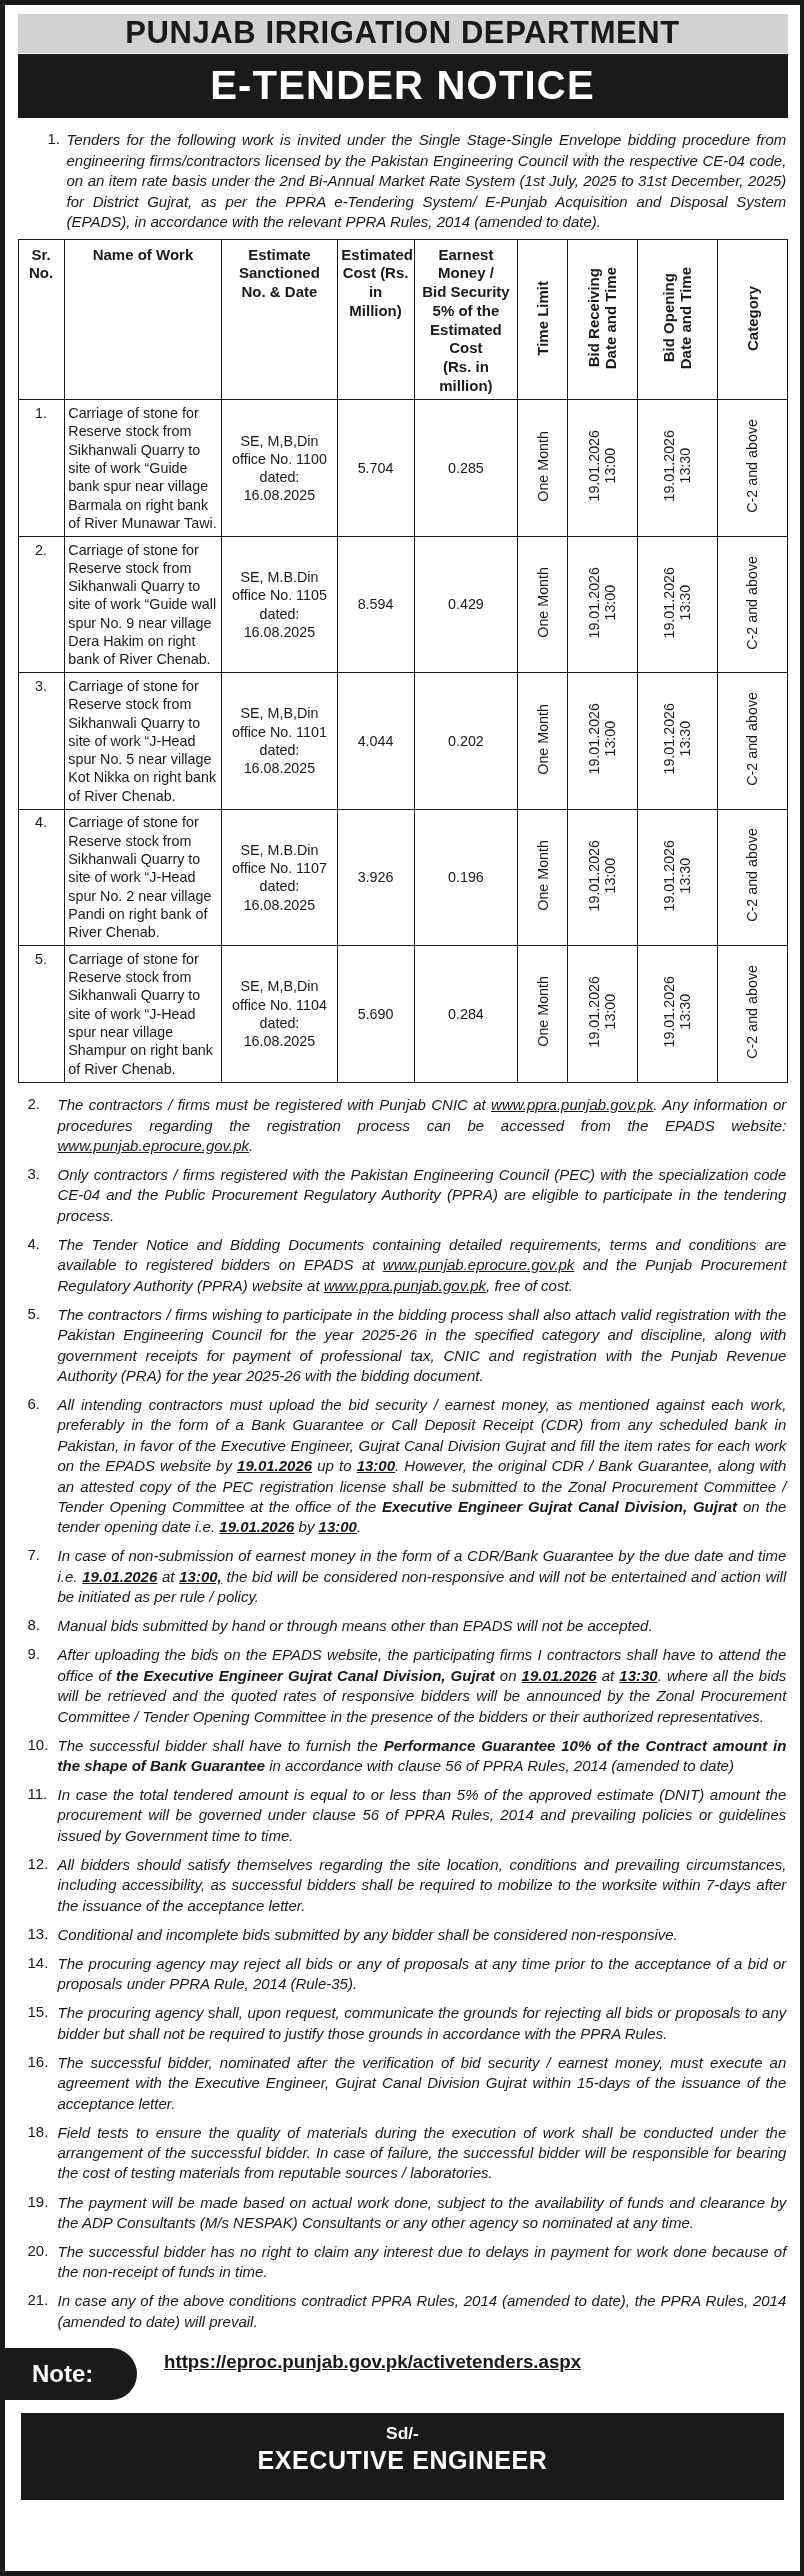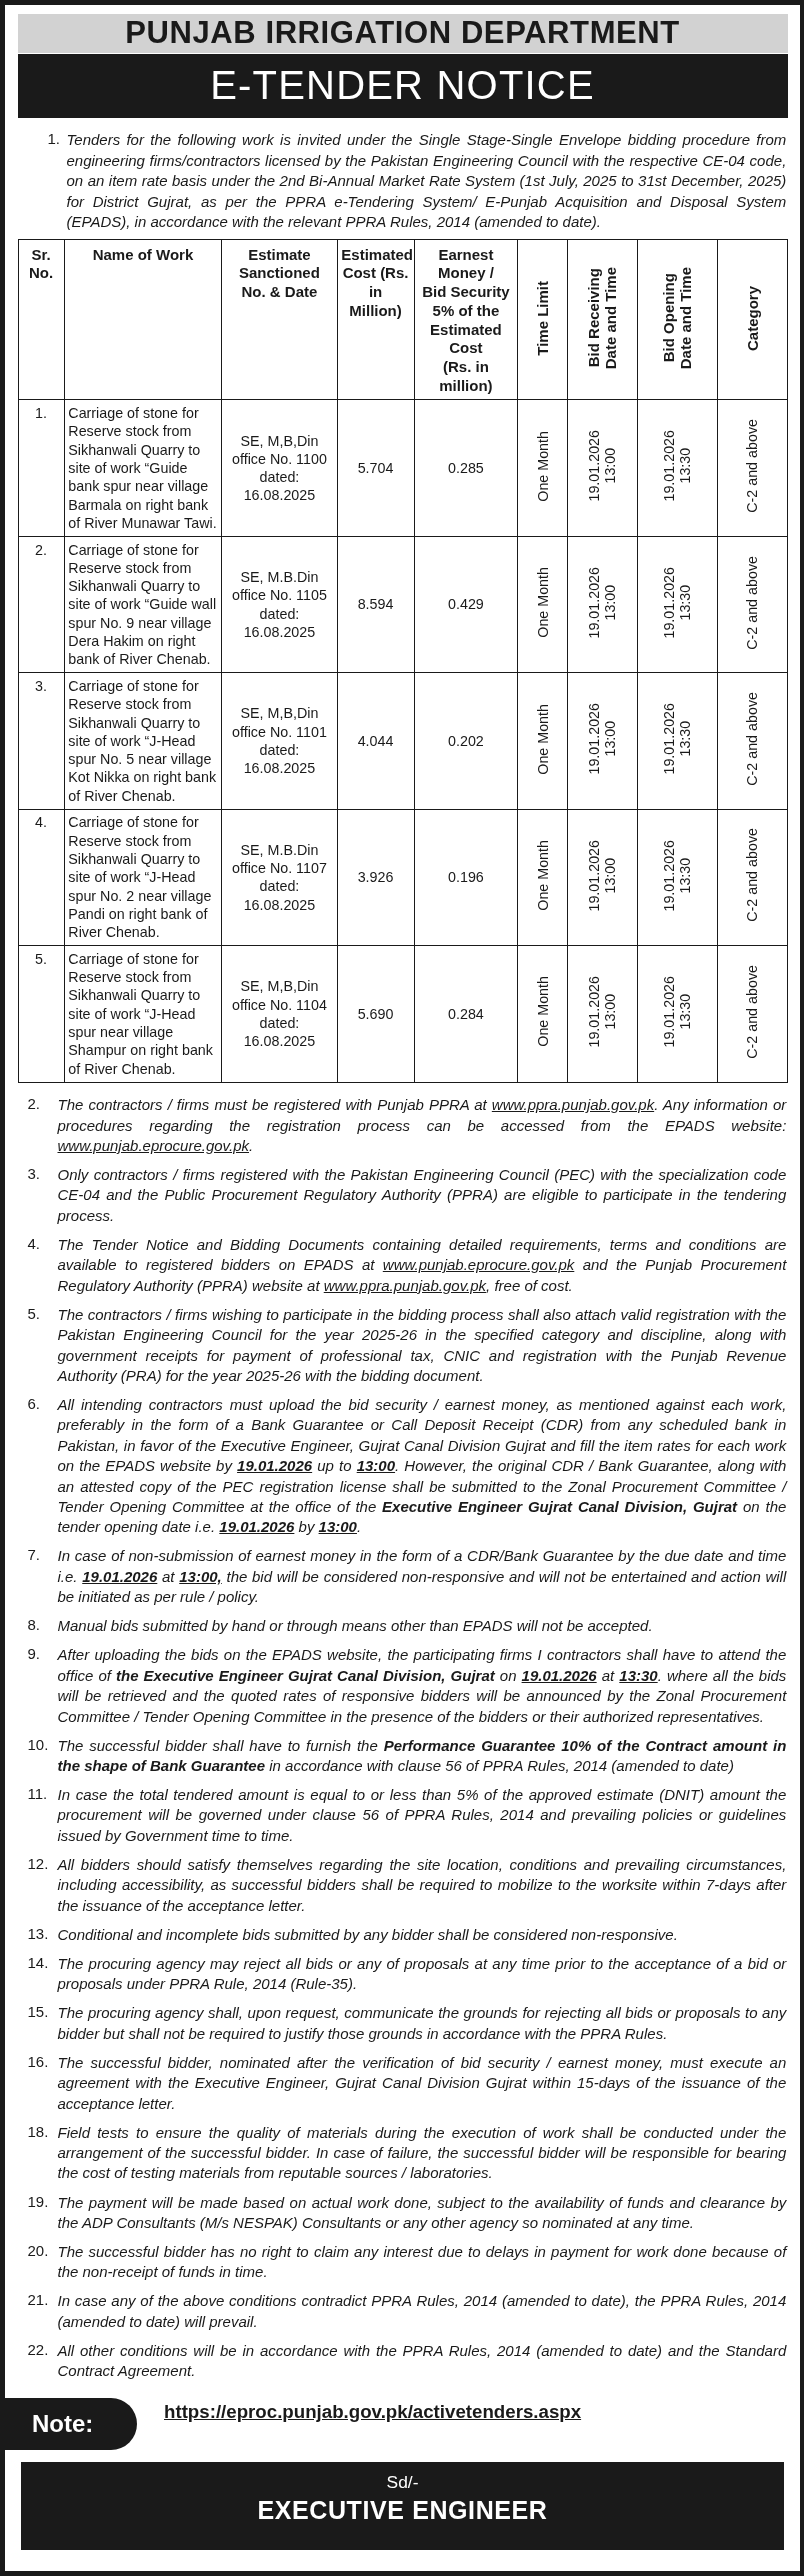--- a/index.html
+++ b/index.html
@@ -13,21 +13,21 @@
     width:805px;min-height:2576px;margin:0 auto;background:var(--paper);
     border:5px solid var(--ink);padding:8.7px 12.5px 16px 12.5px;position:relative;
   }
   
   .dept-banner{
     background:var(--gray);height:39px;display:flex;align-items:center;justify-content:center;
     font-weight:bold;font-size:31px;letter-spacing:0.6px;color:var(--ink);
   }
   .notice-banner{
     background:var(--ink);height:64px;margin-top:1.2px;display:flex;align-items:center;justify-content:center;
-    font-weight:normal;font-size:40px;letter-spacing:1.2px;color:#fff;
+    font-weight:bold;font-size:40px;letter-spacing:1.2px;color:#fff;
   }
   
   .item{display:flex;margin:0 0 8.7px 0;}
   .item .no{flex:none;width:40px;font-size:15px;padding-left:10px;}
   .item .txt{flex:1;font-size:15px;line-height:1.36;text-align:justify;padding-right:1.2px;font-style:italic;}
   .intro{margin-top:12.5px;margin-bottom:6.2px;}
   .intro .no{width:49px;padding-left:30px;}
   .b{font-weight:bold;}
   .u{text-decoration:underline;}
   a.u, span.u{color:inherit;}
@@ -58,21 +58,21 @@
     border-radius:0 27px 27px 0;display:flex;align-items:center;padding-left:27px;
     font-weight:bold;font-size:24px;
   }
   .note-text{margin-left:27px;padding-top:1.2px;font-size:18px;line-height:1.35;}
   .note-url{display:inline-block;font-weight:bold;font-size:18.7px;text-decoration:underline;color:inherit;}
   
   .footer-box{
     position:relative;background:var(--ink);color:#fff;text-align:center;
     margin:0 3.7px;padding:10px 0 25px 0;
   }
-  .f-sd{font-weight:normal;font-size:17.4px;}
+  .f-sd{font-weight:bold;font-size:17.4px;}
   .f-title{font-weight:bold;font-size:25px;letter-spacing:0.6px;margin-top:2.5px;}
 </style>
 </head>
 <body>
 
 <div class="sheet">
 
   <div class="dept-banner">PUNJAB IRRIGATION DEPARTMENT</div>
   <div class="notice-banner">E-TENDER NOTICE</div>
 
@@ -150,21 +150,21 @@
           <td class="col6"><span class="rot">19.01.2026<br>13:00</span></td>
           <td class="col7"><span class="rot">19.01.2026<br>13:30</span></td>
           <td class="col8"><span class="rot">C-2 and above</span></td>
         </tr>
       </tbody>
   </table>
 
   <div id="conditions">
       <div class="item">
         <span class="no">2.</span>
-        <div class="txt"><span>The contractors / firms must be registered with Punjab PPRA at </span><span class="u">www.ppra.punjab.gov.pk</span><span>. Any information or procedures regarding the registration process can be accessed from the EPADS website: </span><span class="u">www.punjab.eprocure.gov.pk</span><span>.</span></div>
+        <div class="txt"><span>The contractors / firms must be registered with Punjab CNIC at </span><span class="u">www.ppra.punjab.gov.pk</span><span>. Any information or procedures regarding the registration process can be accessed from the EPADS website: </span><span class="u">www.punjab.eprocure.gov.pk</span><span>.</span></div>
       </div>
       <div class="item">
         <span class="no">3.</span>
         <div class="txt"><span>Only contractors / firms registered with the Pakistan Engineering Council (PEC) with the specialization code CE-04 and the Public Procurement Regulatory Authority (PPRA) are eligible to participate in the tendering process.</span></div>
       </div>
       <div class="item">
         <span class="no">4.</span>
         <div class="txt"><span>The Tender Notice and Bidding Documents containing detailed requirements, terms and conditions are available to registered bidders on EPADS at </span><span class="u">www.punjab.eprocure.gov.pk</span><span> and the Punjab Procurement Regulatory Authority (PPRA) website at </span><span class="u">www.ppra.punjab.gov.pk</span><span>, free of cost.</span></div>
       </div>
       <div class="item">
@@ -223,24 +223,20 @@
         <span class="no">19.</span>
         <div class="txt"><span>The payment will be made based on actual work done, subject to the availability of funds and clearance by the ADP Consultants (M/s NESPAK) Consultants or any other agency so nominated at any time.</span></div>
       </div>
       <div class="item">
         <span class="no">20.</span>
         <div class="txt"><span>The successful bidder has no right to claim any interest due to delays in payment for work done because of the non-receipt of funds in time.</span></div>
       </div>
       <div class="item">
         <span class="no">21.</span>
         <div class="txt"><span>In case any of the above conditions contradict PPRA Rules, 2014 (amended to date), the PPRA Rules, 2014 (amended to date) will prevail.</span></div>
-      </div>
-      <div class="item">
-        <span class="no">22.</span>
-        <div class="txt"><span>All other conditions will be in accordance with the PPRA Rules, 2014 (amended to date) and the Standard Contract Agreement.</span></div>
       </div>
     </div>
 
   <div class="note-row">
     <div class="note-tab">Note:</div>
     <div class="note-text">
       <a class="note-url">https://eproc.punjab.gov.pk/activetenders.aspx</a>
     </div>
   </div>
 

